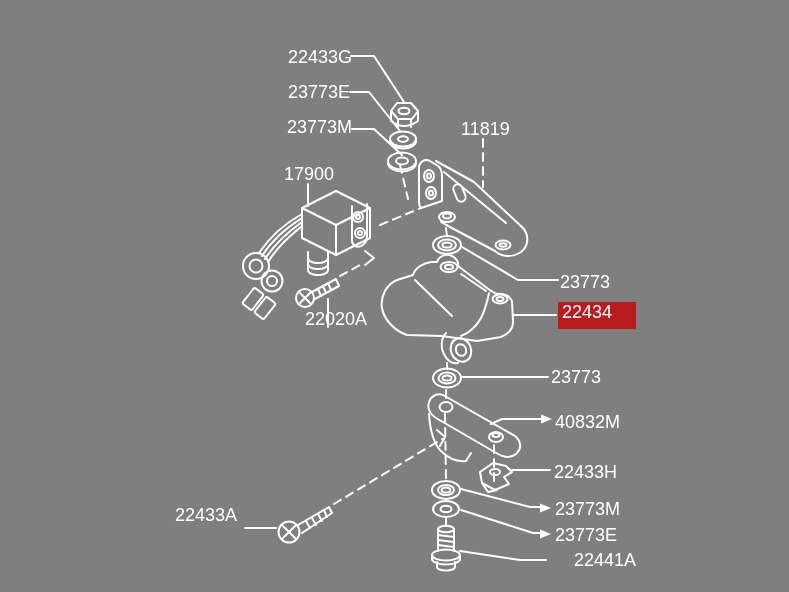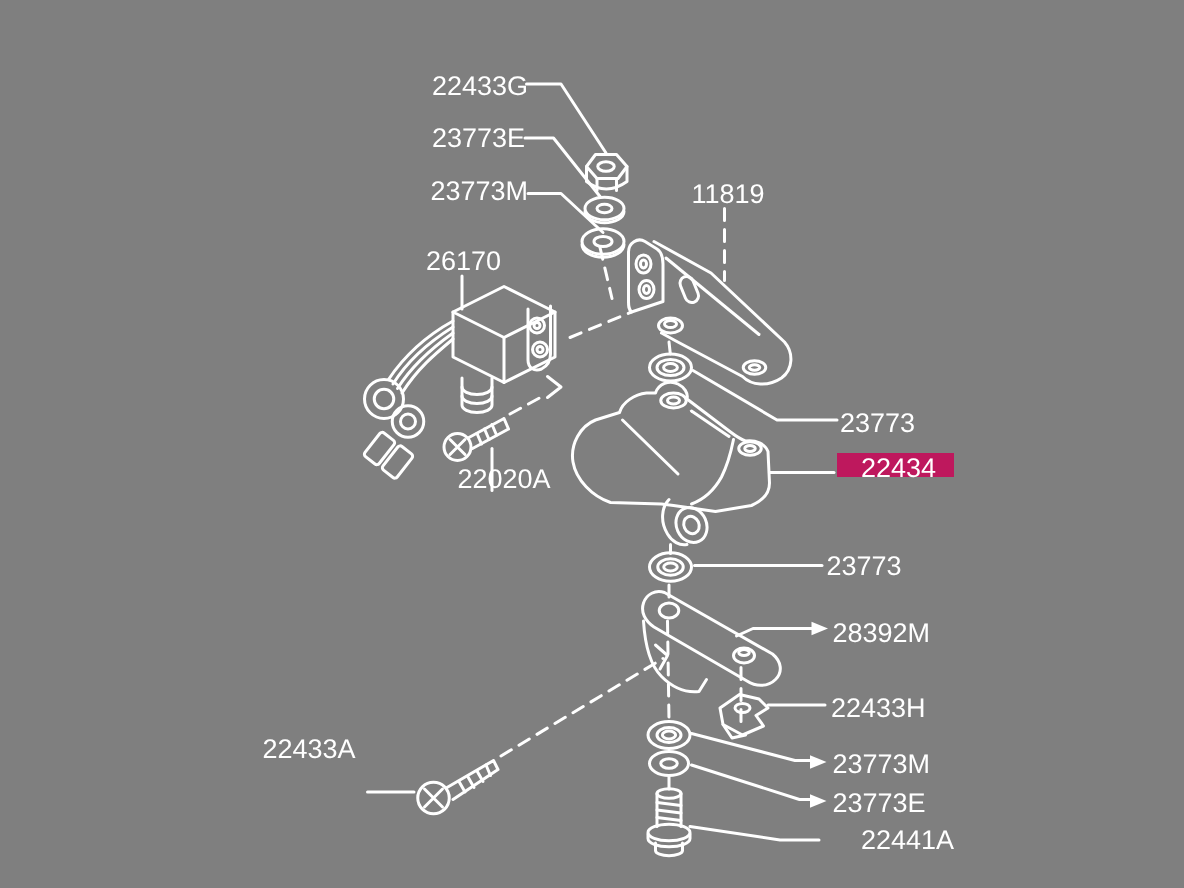--- a/index.html
+++ b/index.html
@@ -15,26 +15,25 @@
   .dsh{stroke-dasharray:8 6;}
   .solid-fill{fill:#ffffff;stroke:none;}
   .lbl{
     position:absolute;
     color:#ffffff;
     font-size:18px;
     line-height:20px;
     white-space:nowrap;
     letter-spacing:0px;
     cursor:default;
-    text-align:center;
   }
   .lbl.hl{
-    background:#be185d;
+    background:#b91c1c;
     color:#ffffff;
-    width:74px;height:16px;
+    width:74px;height:27px;
     line-height:21px;
     padding-left:4px;
   }
 </style>
 </head>
 <body>
 
 <div id="stage">
 
   <svg id="art" viewBox="0 0 789 592">
@@ -208,25 +207,25 @@
         <polygon points="540,503.5 551,508 540,512.5"></polygon>
         <polygon points="540,529.5 551,534 540,538.5"></polygon>
       </g>
     </g>
   </svg>
 
   <div class="lbl" style="left:288px;top:47px">22433G</div>
   <div class="lbl" style="left:288px;top:82px">23773E</div>
   <div class="lbl" style="left:287px;top:117px">23773M</div>
   <div class="lbl" style="left:461px;top:119px">11819</div>
-  <div class="lbl" style="left:284px;top:164px">26170</div>
+  <div class="lbl" style="left:284px;top:164px">17900</div>
   <div class="lbl" style="left:305px;top:309px">22020A</div>
   <div class="lbl" style="left:560px;top:272px">23773</div>
   <div class="lbl hl" style="left:558px;top:302px">22434</div>
   <div class="lbl" style="left:551px;top:367px">23773</div>
-  <div class="lbl" style="left:555px;top:412px">28392M</div>
+  <div class="lbl" style="left:555px;top:412px">40832M</div>
   <div class="lbl" style="left:554px;top:462px">22433H</div>
   <div class="lbl" style="left:555px;top:499px">23773M</div>
   <div class="lbl" style="left:555px;top:525px">23773E</div>
   <div class="lbl" style="left:574px;top:550px">22441A</div>
-  <div class="lbl" style="left:175px;top:489px">22433A</div>
+  <div class="lbl" style="left:175px;top:505px">22433A</div>
 
 </div>
 
 </body></html>

